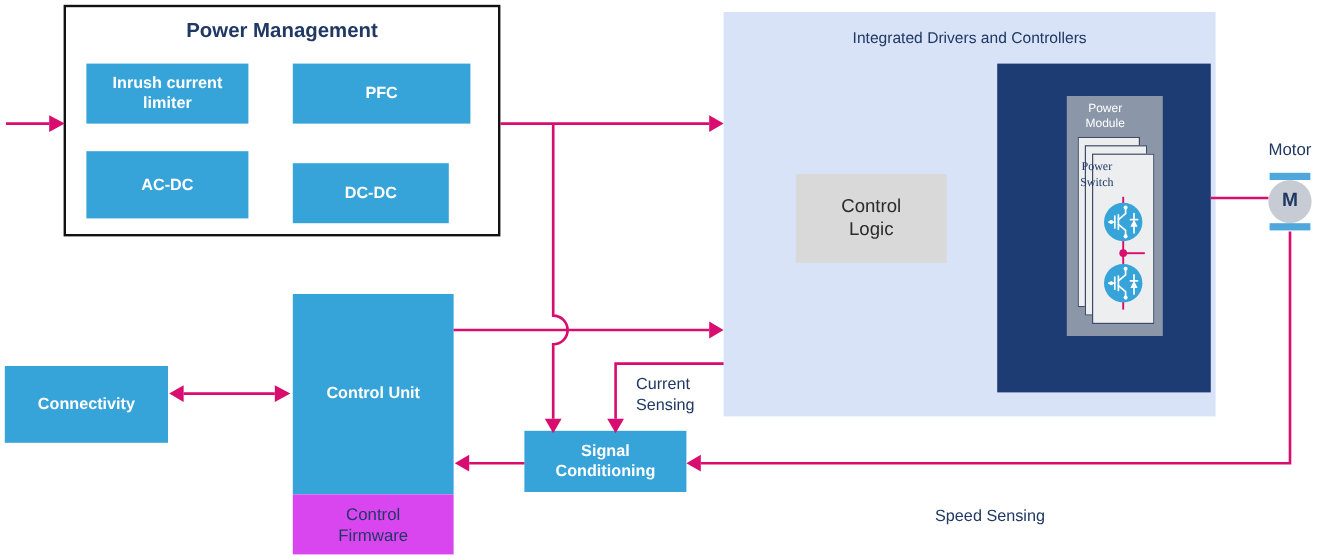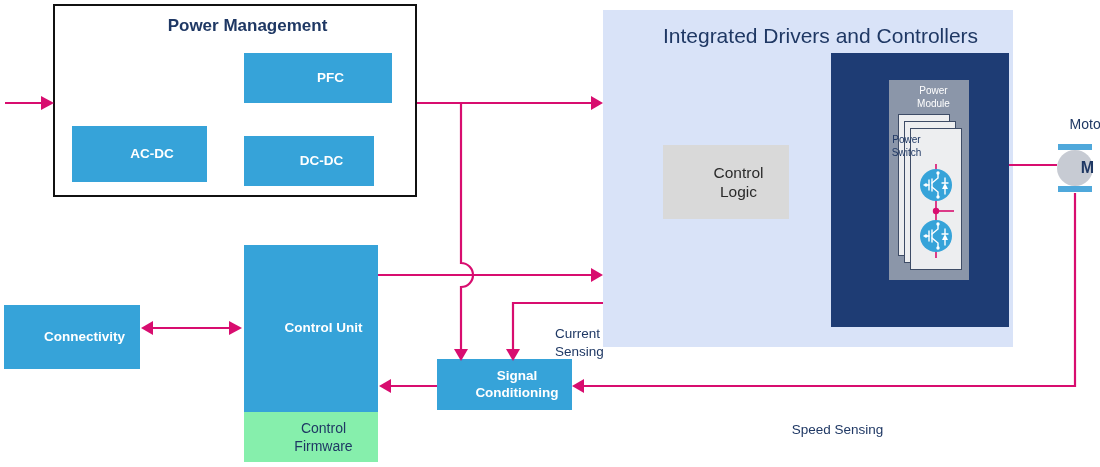--- a/index.html
+++ b/index.html
@@ -1,70 +1,73 @@
 <!DOCTYPE html>
 <html><head>
 <meta charset="utf-8">
 <style>
   html,body{margin:0;padding:0;background:#ffffff;}
   #canvas{
     position:relative;width:1100px;height:467px;background:#ffffff;overflow:hidden;
     font-family:"Liberation Sans", sans-serif;
   }
-  .abs{position:absolute;box-sizing:border-box;padding-left:25px;}
+  .abs{position:absolute;box-sizing:border-box;}
   .center{display:flex;align-items:center;justify-content:center;text-align:center;}
 
   
   .pm-frame{left:53px;top:4px;width:364px;height:193px;background:#ffffff;border:2px solid #111111;}
   .pm-title{left:53px;top:16px;width:364px;color:#1F3864;font-size:17px;font-weight:600;}
 
   .bluebox{background:#36A3D9;color:#ffffff;font-size:13.5px;font-weight:600;line-height:1.25;}
   .b-inrush{left:72px;top:53px;width:135px;height:50px;}
   .b-pfc{left:244px;top:53px;width:148px;height:50px;}
   .b-acdc{left:72px;top:126px;width:135px;height:56px;}
   .b-dcdc{left:244px;top:108px;width:130px;height:50px;margin-top:28px;}
 
   
   .idc-panel{left:603px;top:10px;width:410px;height:337px;background:#D9E3F8;}
-  .idc-title{left:603px;top:24px;width:410px;color:#1F3864;font-size:21px;font-weight:500;}
+  .idc-title{left:603px;top:24px;width:410px;color:#1F3864;font-size:13px;font-weight:500;}
   .logic-box{left:663px;top:145px;width:126px;height:74px;background:#D9D9D9;color:#2b2b2b;font-size:15.5px;line-height:1.25;justify-content:center;}
   .navy-box{left:831px;top:53px;width:178px;height:274px;background:#1E3C74;}
   .module-box{left:889px;top:80px;width:80px;height:200px;background:#8B96A9;}
   .module-label{left:889px;top:85px;width:64px;color:#ffffff;font-size:10px;line-height:1.25;}
   .card{width:52px;height:142px;background:#EDEEF0;border:1.5px solid #3E4C66;}
   .card-b1{left:898px;top:114px;}
   .card-b2{left:904px;top:121px;}
   .card-f{left:910px;top:128px;}
-  .switch-label{left:878px;top:134px;width:32px;color:#1F3864;font-size:10px;line-height:1.25;}
+  .switch-label{left:898px;top:134px;width:32px;color:#1F3864;font-size:10px;line-height:1.25;font-family:Liberation Serif, serif;}
 
   
   .motor-label{left:1030px;top:116px;width:90px;color:#1F3864;font-size:14px;font-weight:500;}
   .motor-bar{left:1058px;width:34px;height:6px;background:#4FA8DB;}
   .motor-bar-top{top:144px;} .motor-bar-bot{top:186px;}
   .motor-circle{left:1057px;top:150px;width:36px;height:36px;border-radius:50%;background:#C7CBD3;color:#1F3864;font-size:16px;font-weight:700;}
 
   
   .b-conn{left:4px;top:305px;width:136px;height:64px;}
   .b-cu{left:244px;top:245px;width:134px;height:167px;text-align:right;}
-  .b-fw{left:244px;top:412px;width:134px;height:50px;background:#86efac;color:#1F3864;font-size:14px;font-weight:500;line-height:1.3;}
+  .b-fw{left:244px;top:412px;width:134px;height:50px;background:#d946ef;color:#1F3864;font-size:14px;font-weight:500;line-height:1.3;}
   .b-sc{left:437px;top:359px;width:135px;height:51px;}
 
-  .lbl-current{left:530px;top:311px;width:78px;color:#1F3864;font-size:13.5px;line-height:1.3;text-align:left;margin-top:14px;}
+  .lbl-current{left:530px;top:311px;width:78px;color:#1F3864;font-size:13.5px;line-height:1.3;text-align:left;}
   .lbl-speed{left:765px;top:422px;width:120px;color:#1F3864;font-size:13.5px;}
 
   .wrap-narrow{display:inline-block;}
   svg.overlay{position:absolute;left:0;top:0;z-index:10;pointer-events:none;}
 </style>
 </head>
 <body>
 
 <div id="canvas">
 
   <div class="abs pm-frame"></div>
   <div class="abs pm-title center">Power Management</div>
+  <div class="abs bluebox b-inrush center">
+    <span class="wrap-narrow" style="max-width:112px">Inrush current limiter</span>
+  </div>
   <div class="abs bluebox b-pfc center">
     <span>PFC</span>
   </div>
   <div class="abs bluebox b-acdc center">
     <span>AC-DC</span>
   </div>
   <div class="abs bluebox b-dcdc center">
     <span>DC-DC</span>
   </div>
 

